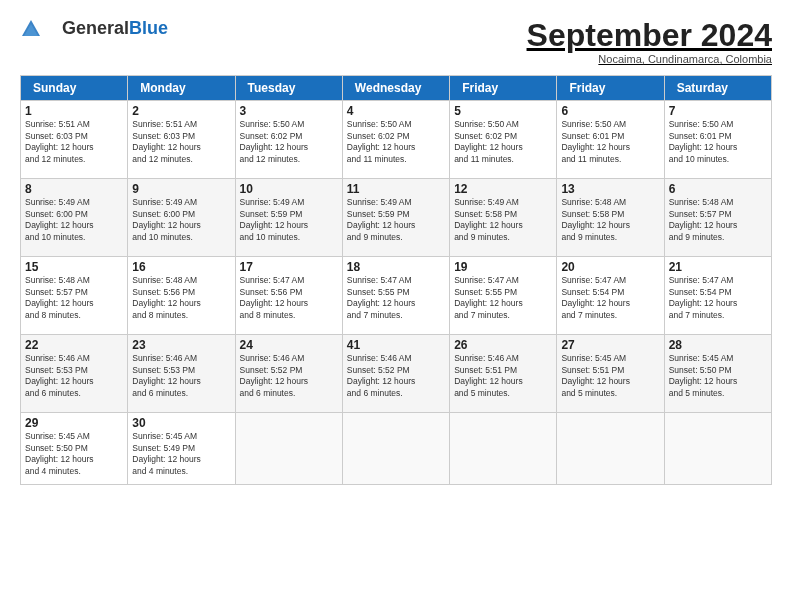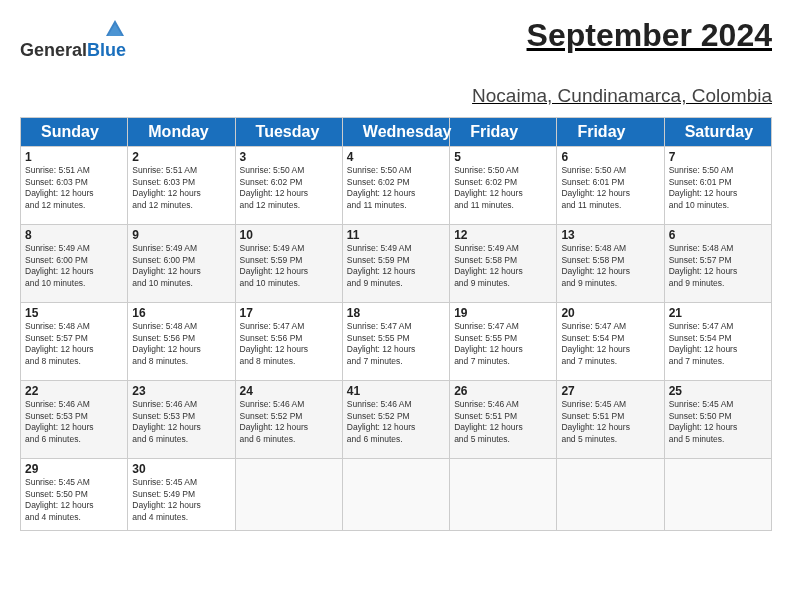--- a/index.html
+++ b/index.html
@@ -17,23 +17,22 @@
       background: #fff;
     }
     .header {
       display: flex;
       justify-content: space-between;
       align-items: flex-start;
       margin-bottom: 10px;
     }
     .logo {
       display: flex;
-      align-items: flex-end;
-      gap: 0;
-      flex-direction: column;
+      align-items: flex-start;
+      gap: 20px;
     }
     .logo-text-general {
       font-size: 18px;
       font-weight: bold;
       color: #333;
     }
     .logo-text-blue {
       font-size: 18px;
       font-weight: bold;
       color: #1a6fbd;
@@ -46,35 +45,34 @@
       text-align: right;
       text-decoration: underline;
     }
     .month-year {
       font-size: 32px;
       font-weight: bold;
       color: #222;
       line-height: 1.1;
     }
     .location {
-      font-size: 19px;
+      font-size: 11px;
       color: #444;
-      margin-top: 32px;
     }
     .calendar {
       width: 100%;
       border-collapse: collapse;
       table-layout: fixed;
     }
     .calendar th {
       background: #1a6fbd;
       color: #fff;
-      font-size: 16px;
-      font-weight: bold;
-      padding: 5px 20px;
+      font-size: 12px;
+      font-weight: bold;
+      padding: 5px 12px;
       text-align: left;
       border: 1px solid #ccc;
     }
     .calendar td {
       border: 1px solid #ccc;
       vertical-align: top;
       padding: 3px 4px;
       font-size: 9px;
       color: #333;
       height: 78px;
@@ -325,21 +323,21 @@
 and 5 minutes.</div>
           </td>
           <td>
             <span class="day-num">27</span>
             <div class="cell-info" style="white-space: pre-line;">Sunrise: 5:45 AM
 Sunset: 5:51 PM
 Daylight: 12 hours
 and 5 minutes.</div>
           </td>
           <td>
-            <span class="day-num">25</span>
+            <span class="day-num">28</span>
             <div class="cell-info" style="white-space: pre-line;">Sunrise: 5:45 AM
 Sunset: 5:50 PM
 Daylight: 12 hours
 and 5 minutes.</div>
           </td>
         </tr>
         <tr class="last-row">
           <td>
             <span class="day-num">29</span>
             <div class="cell-info" style="white-space: pre-line;">Sunrise: 5:45 AM

